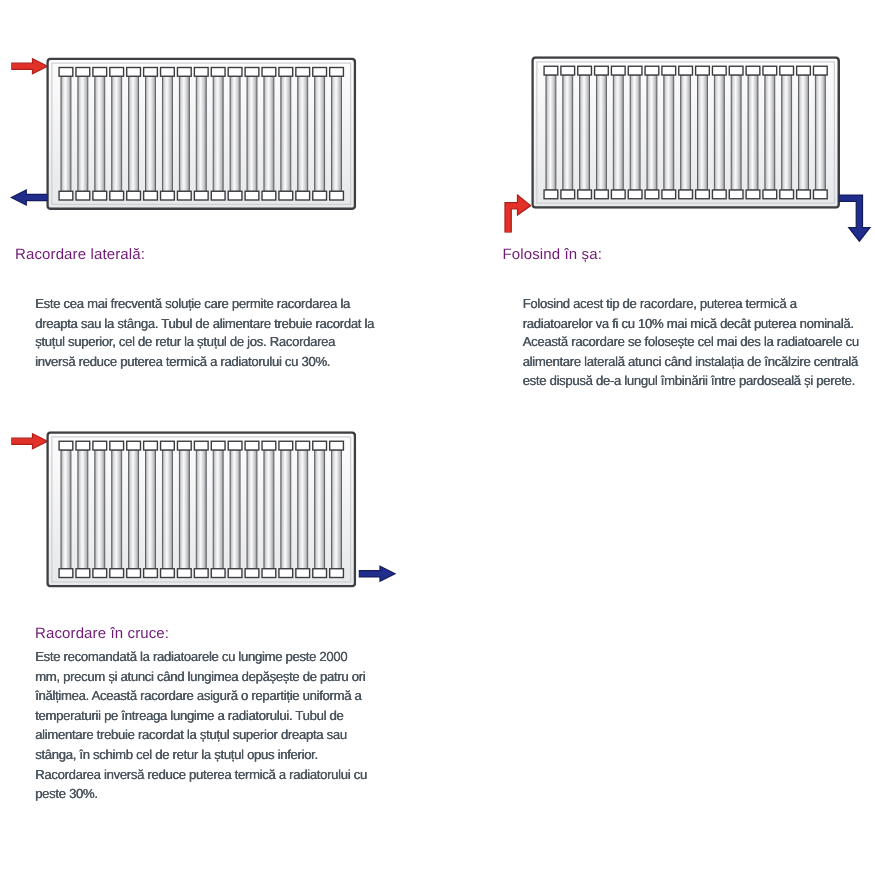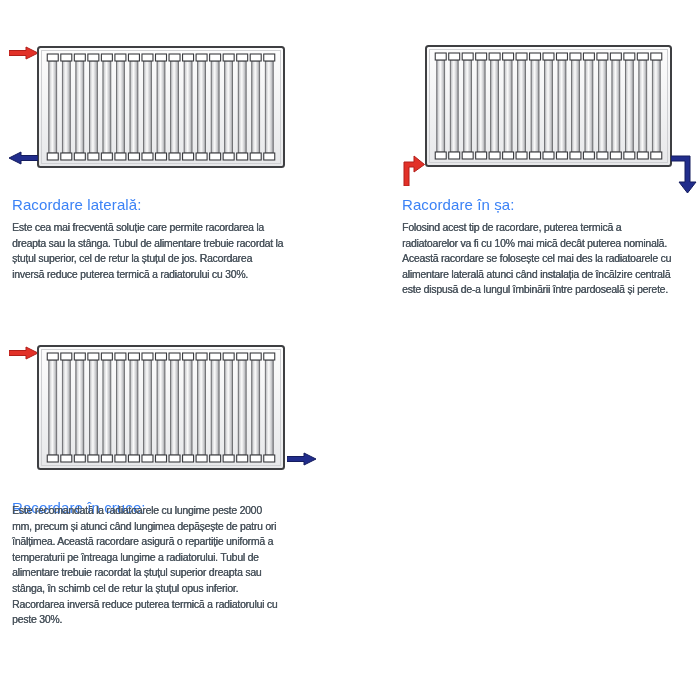--- a/index.html
+++ b/index.html
@@ -3,44 +3,44 @@
 <meta charset="utf-8">
 <style>
   html,body{margin:0;padding:0;}
   body{
     width:700px;height:700px;position:relative;overflow:hidden;
     background:#ffffff;
     font-family:"Liberation Sans", sans-serif;
   }
   .abs{position:absolute;}
   .heading{
-    font-size:15px;font-weight:normal;color:#3b82f6;margin:0;
+    font-size:12px;font-weight:normal;color:#701a75;margin:0;
     letter-spacing:0.1px;
   }
   .body-text{
-    font-size:10.5px;line-height:15.6px;color:#4a545d;margin:0;
+    font-size:10.5px;line-height:15.6px;color:#4a545d;margin:16px;
     letter-spacing:-0.25px;white-space:pre-line;
     text-shadow:0.3px 0 0 currentColor;
   }
   .radiator{display:block;}
   .arrow-svg{display:block;}
   #s1-rad{left:37px;top:46px;width:248px;height:122px;}
   #s1-supply{left:9px;top:46px;}
   #s1-return{left:8px;top:151px;}
   #s1-h{left:12px;top:196px;}
   #s1-p{left:12px;top:220px;width:320px;}
   #s2-rad{left:425px;top:45px;width:247px;height:122px;}
   #s2-supply{left:401px;top:152px;}
   #s2-return{left:671px;top:152px;}
   #s2-h{left:402px;top:196px;}
   #s2-p{left:402px;top:220px;width:310px;}
   #s3-rad{left:37px;top:345px;width:248px;height:125px;}
   #s3-supply{left:9px;top:346px;}
   #s3-return{left:287px;top:452px;}
-  #s3-h{left:12px;top:499px;}
+  #s3-h{left:28px;top:499px;}
   #s3-p{left:12px;top:503px;width:320px;}
 </style>
 </head>
 <body>
 
 <section>
   <svg id="s1-supply" class="abs arrow-svg" width="30" height="14" viewBox="0 0 30 14">
     <path d="M0 4.5 H17 V1 L29 7 L17 13 V9.5 H0 Z" stroke-width="1" fill="#e23128" stroke="#b21f1a"></path>
   </svg>
   <div id="s1-rad" class="abs radiator"><svg width="248" height="122" viewBox="0 0 248 122" xmlns="http://www.w3.org/2000/svg">
@@ -189,21 +189,21 @@
         <rect x="227.28" y="15" width="7.970588235294118" height="92" fill="url(#rg1f)" stroke="#56575b" stroke-width="0.7"></rect>
         <rect x="225.78" y="8" width="10.970588235294118" height="7" fill="#ffffff" stroke="#3a3b3f" stroke-width="1.1"></rect>
         <rect x="225.78" y="107" width="10.970588235294118" height="7" fill="#ffffff" stroke="#3a3b3f" stroke-width="1.1"></rect>
       </svg></div>
   <svg id="s2-supply" class="abs arrow-svg" width="24" height="34" viewBox="0 0 24 34">
     <path d="M3 34 V10 H13 V4 L23.5 12.5 L13 20 V15 H8 V34 Z" stroke-width="1" fill="#e23128" stroke="#b21f1a"></path>
   </svg>
   <svg id="s2-return" class="abs arrow-svg" width="27" height="42" viewBox="0 0 27 42">
     <path d="M0 4 H19 V30 H25 L16.5 41 L8 30 H14 V9 H0 Z" stroke-width="1" fill="#212d8c" stroke="#141c5e"></path>
   </svg>
-  <h2 id="s2-h" class="abs heading">Racordare în șa:</h2>
+  <h2 id="s2-h" class="abs heading">Folosind în șa:</h2>
   <p id="s2-p" class="abs body-text">Folosind acest tip de racordare, puterea termică a
 radiatoarelor va fi cu 10% mai mică decât puterea nominală.
 Această racordare se folosește cel mai des la radiatoarele cu
 alimentare laterală atunci când instalația de încălzire centrală
 este dispusă de-a lungul îmbinării între pardoseală și perete.</p>
 </section>
 
 <section>
   <svg id="s3-supply" class="abs arrow-svg" width="30" height="14" viewBox="0 0 30 14">
     <path d="M0 4.5 H17 V1 L29 7 L17 13 V9.5 H0 Z" stroke-width="1" fill="#e23128" stroke="#b21f1a"></path>

